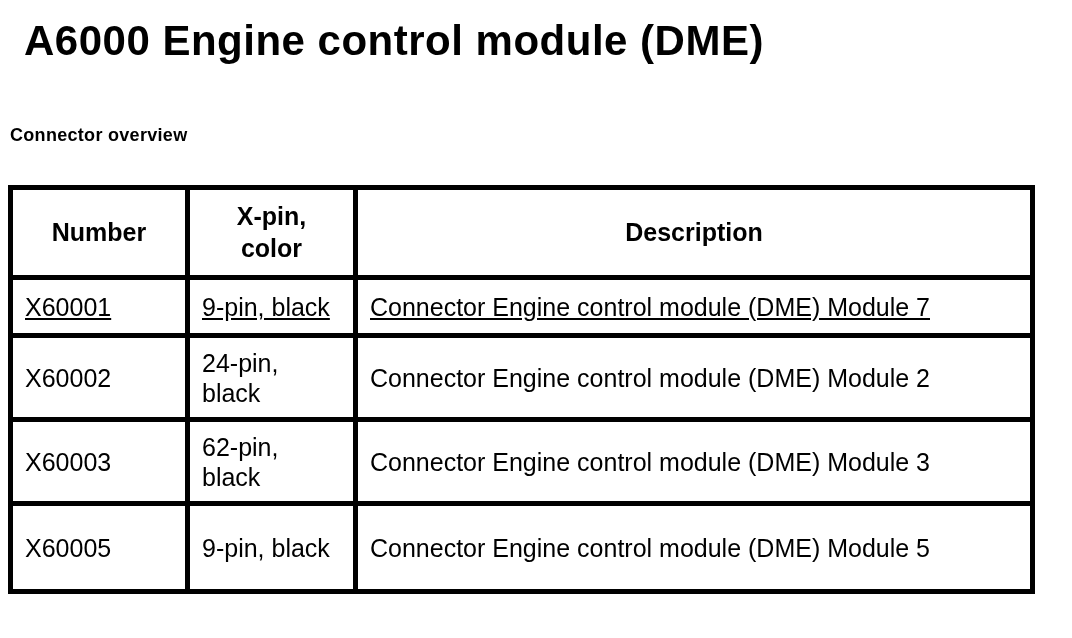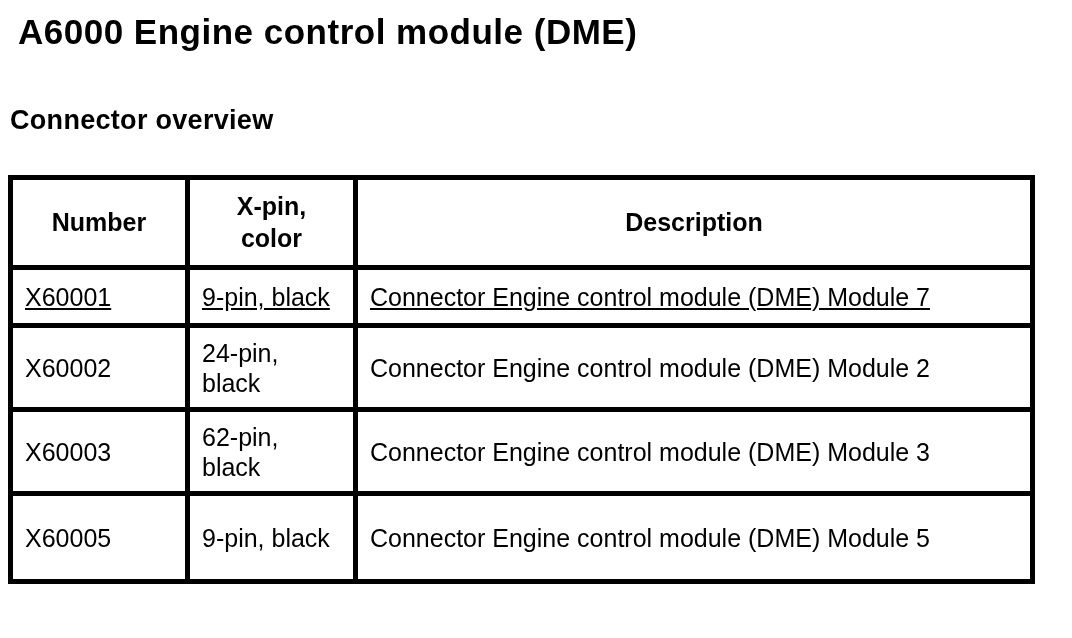--- a/index.html
+++ b/index.html
@@ -12,31 +12,31 @@
     font-family: "Liberation Sans", sans-serif;
     color: #000000;
     -webkit-font-smoothing: none;
   }
   .page {
     position: relative;
     width: 1072px;
     height: 638px;
   }
   .doc-title {
-    margin: 8px;
+    margin: 14px;
     padding: 6px 0 0 10px;
-    font-size: 35px;
+    font-size: 42px;
     font-weight: bold;
     letter-spacing: 0.5px;
     line-height: 1.0;
   }
   .doc-subtitle {
     margin: 0;
     padding: 50px 0 0 10px;
-    font-size: 27px;
+    font-size: 18px;
     font-weight: bold;
     letter-spacing: 0.3px;
     line-height: 1.0;
   }
   table.connector-table {
     border-collapse: collapse;
     table-layout: fixed;
     width: 1022px;
     margin: 41px 0 0 8px;
   }

